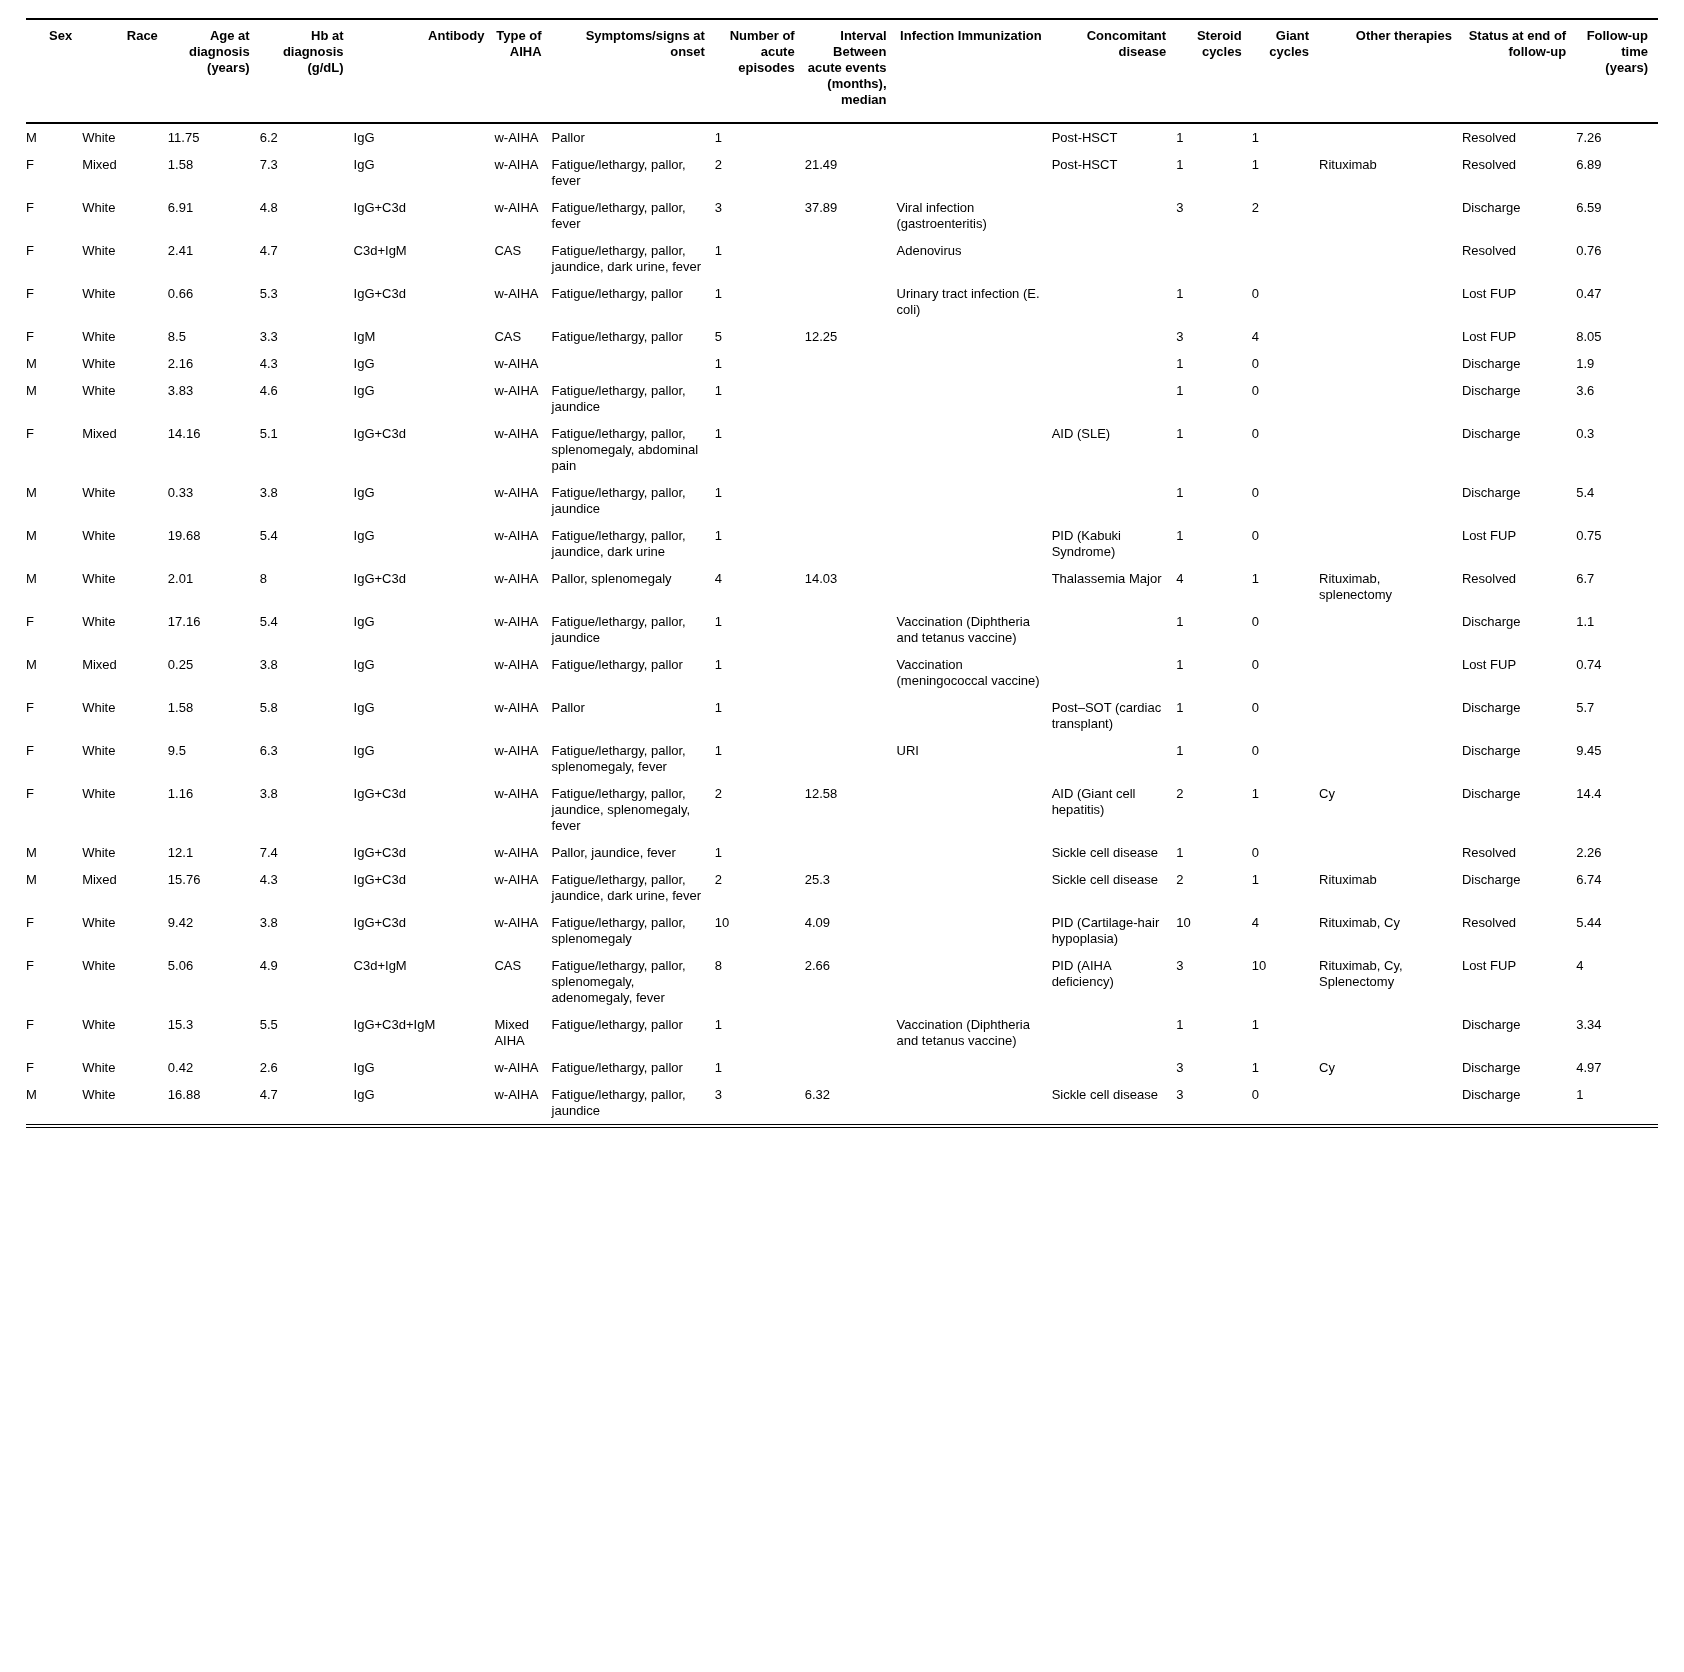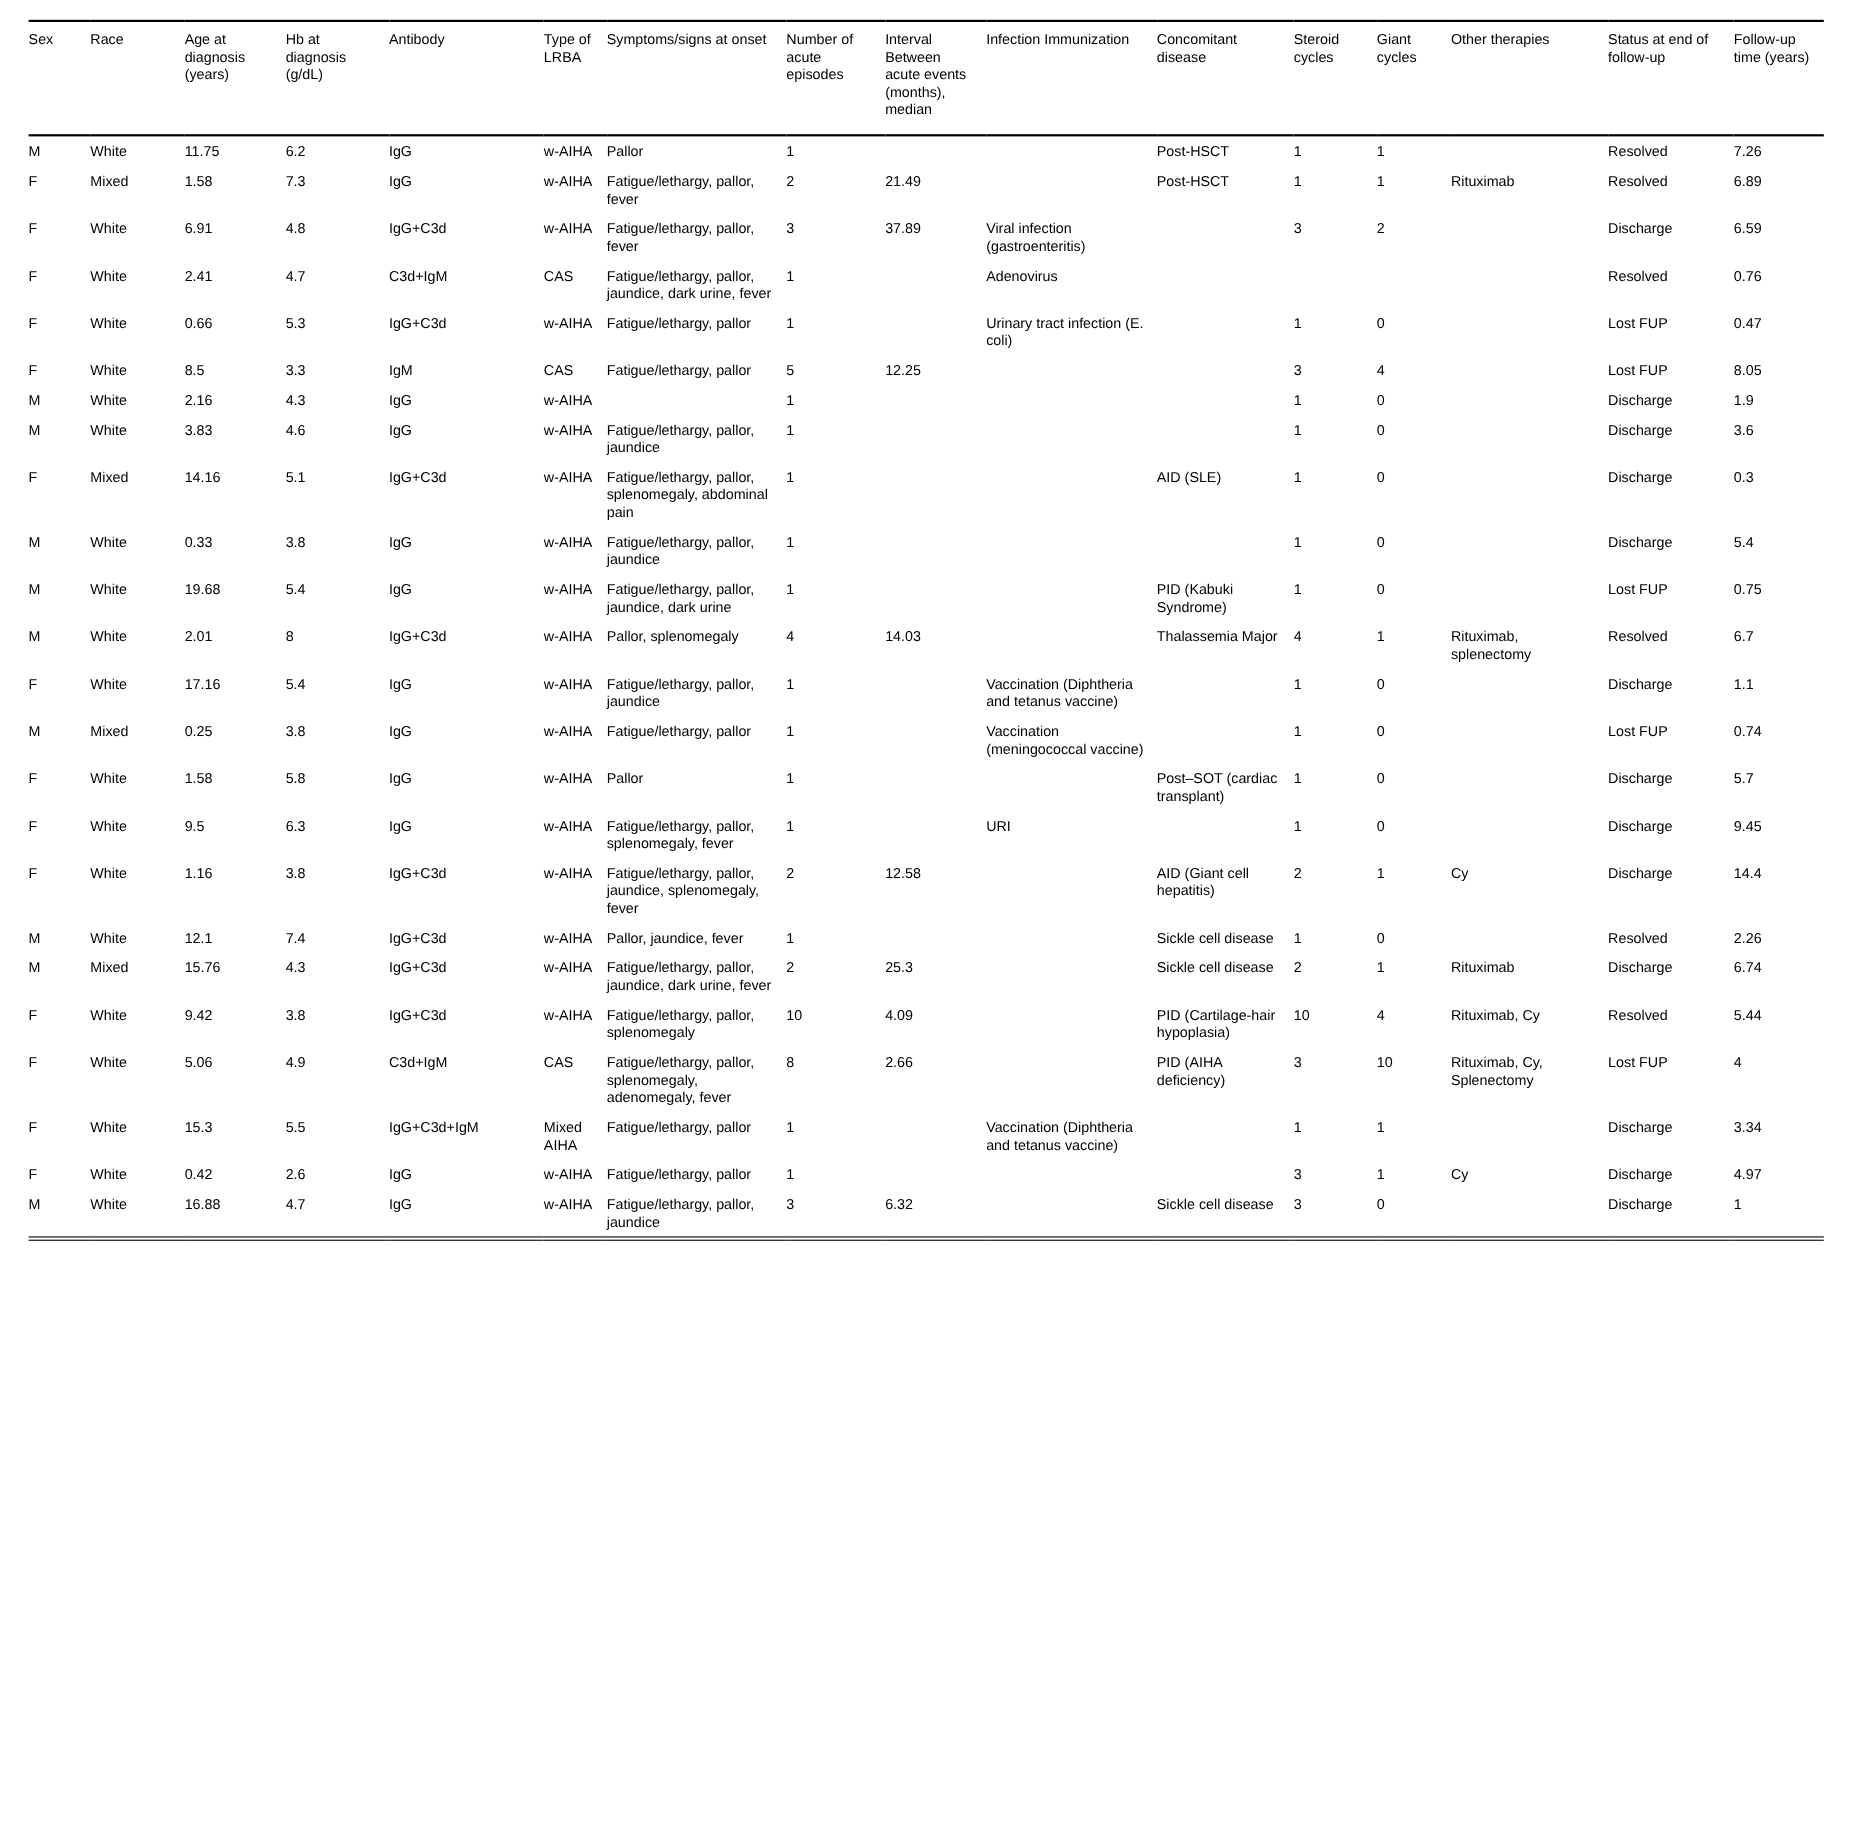--- a/index.html
+++ b/index.html
@@ -19,22 +19,22 @@
   table.data-table {
     border-collapse: collapse;
     table-layout: fixed;
     width: 1632px;
     border-top: 2px solid #000000;
     border-bottom: 4px double #000000;
   }
   table.data-table th {
     font-size: 13px;
     line-height: 16px;
-    font-weight: normal;
-    text-align: left;
+    font-weight: bold;
+    text-align: right;
     vertical-align: top;
     padding: 8px 10px 14px 0;
     border-bottom: 2px solid #000000;
     overflow-wrap: break-word;
   }
   table.data-table td {
     font-size: 13px;
     line-height: 16px;
     text-align: left;
     vertical-align: top;
@@ -65,21 +65,21 @@
       <col style="width:112px">
       <col style="width:80px">
     </colgroup>
     <thead>
         <tr>
           <th>Sex</th>
           <th>Race</th>
           <th>Age at diagnosis (years)</th>
           <th>Hb at diagnosis (g/dL)</th>
           <th>Antibody</th>
-          <th>Type of LRBA</th>
+          <th>Type of AIHA</th>
           <th>Symptoms/signs at onset</th>
           <th>Number of acute episodes</th>
           <th>Interval Between acute events (months), median</th>
           <th>Infection Immunization</th>
           <th>Concomitant disease</th>
           <th>Steroid cycles</th>
           <th>Giant cycles</th>
           <th>Other therapies</th>
           <th>Status at end of follow-up</th>
           <th>Follow-up time (years)</th>

